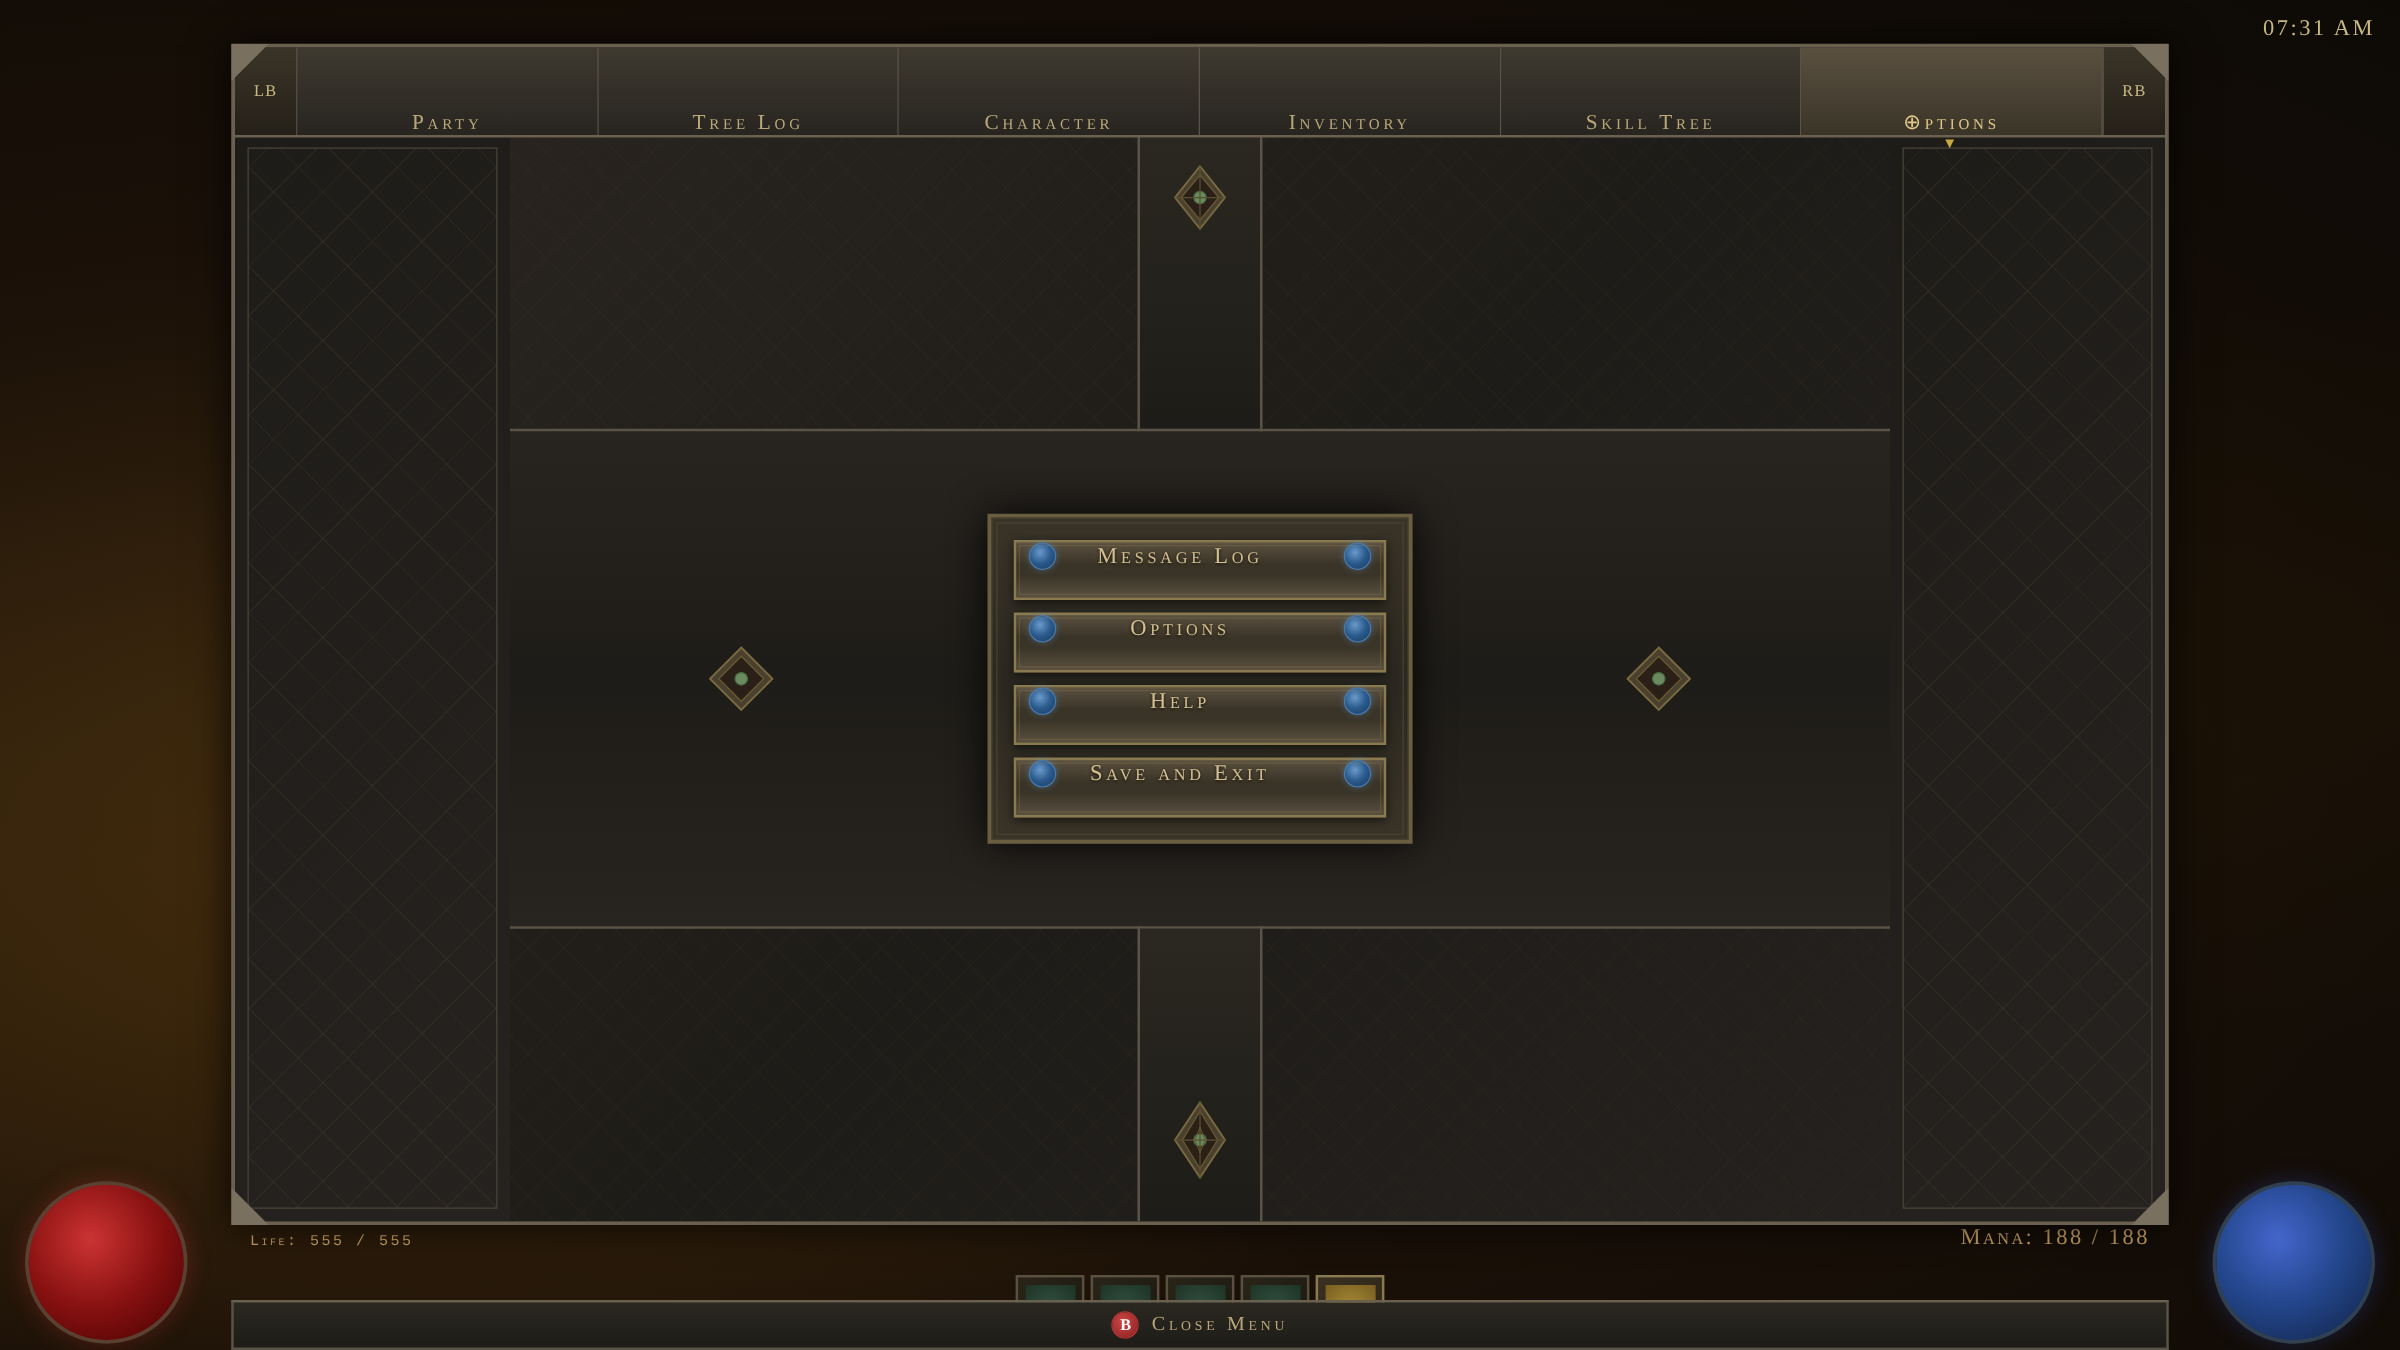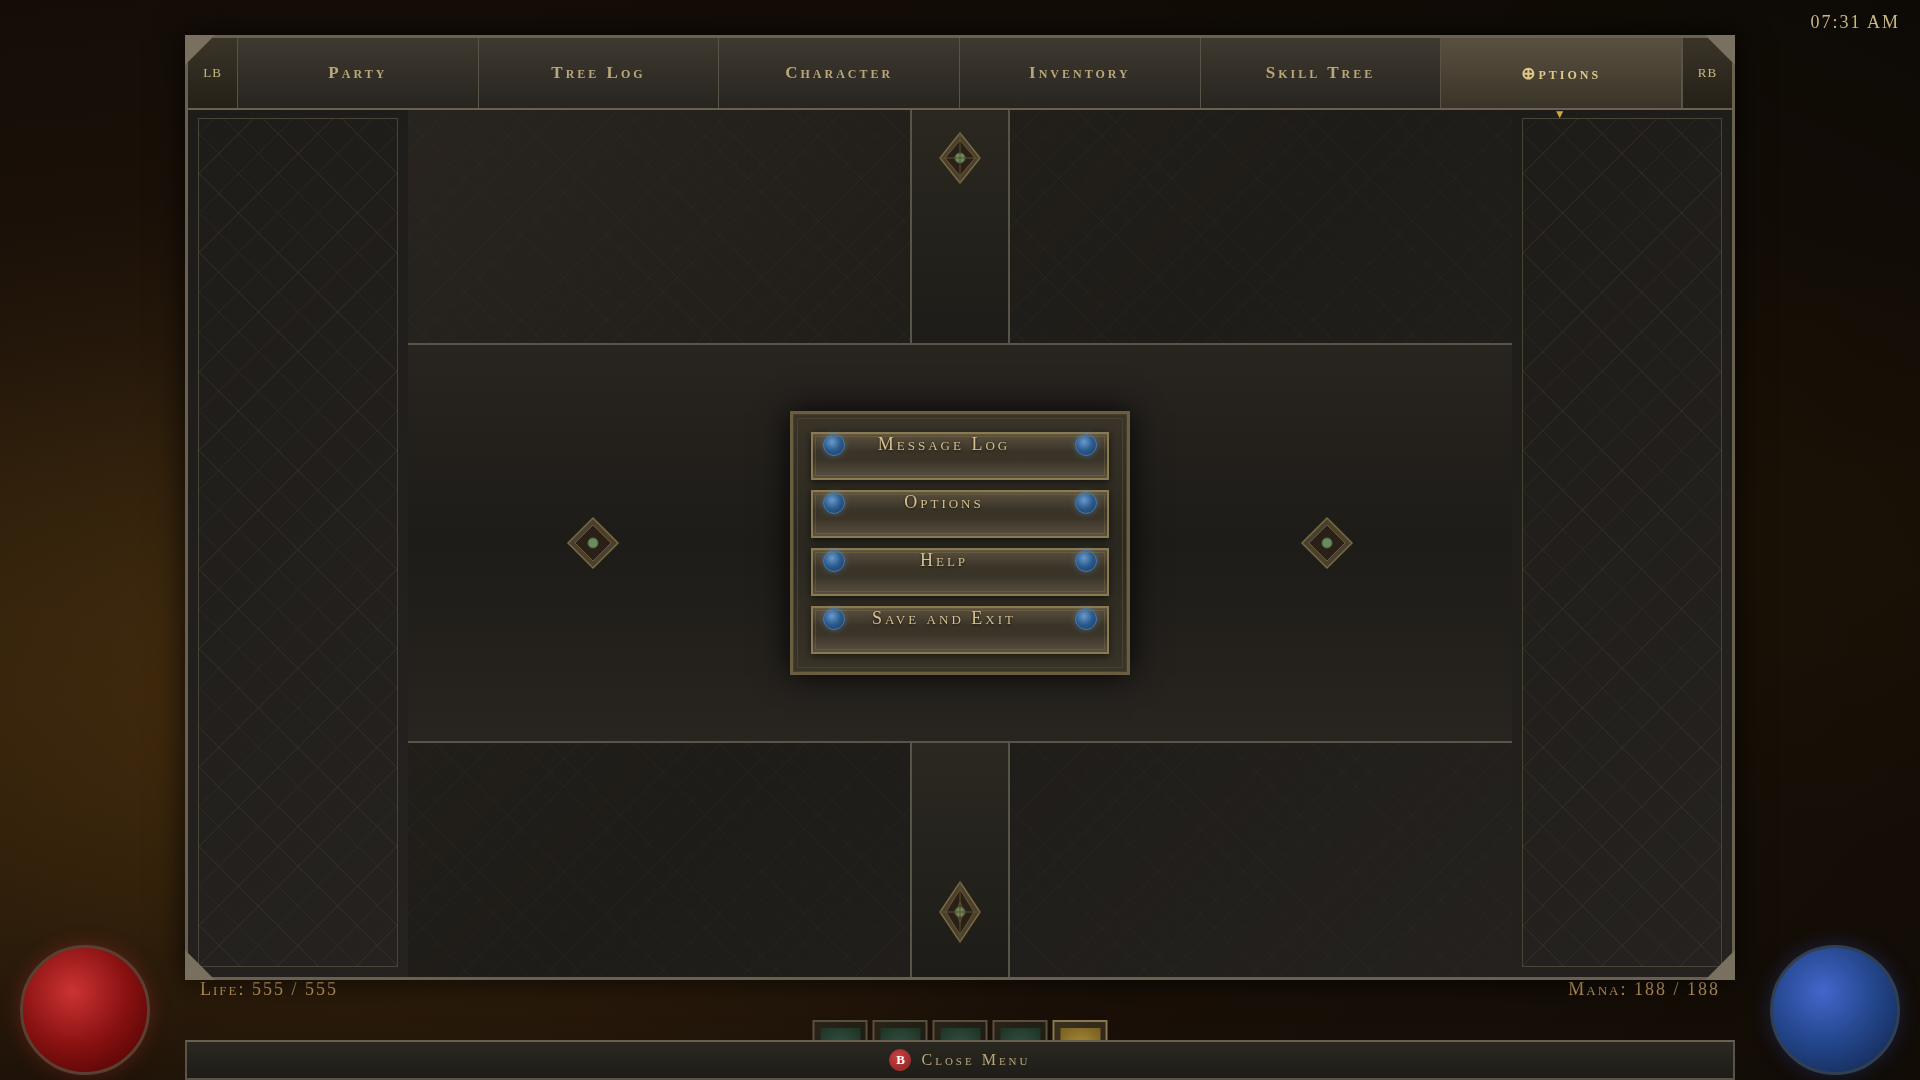--- a/index.html
+++ b/index.html
@@ -79,32 +79,31 @@
       display: flex;
       align-items: stretch;
       background: linear-gradient(180deg, #4a4438 0%, #2e2a22 100%);
       border-bottom: 2px solid #6a6050;
       z-index: 15;
     }
 
     .nav-button {
       flex: 1;
       display: flex;
-      align-items: center;
+      align-items: flex-end;
       justify-content: center;
       color: #b8a878;
       font-size: 17px;
       letter-spacing: 3px;
       font-variant: small-caps;
       cursor: pointer;
       border-right: 1px solid #5a5448;
       background: linear-gradient(180deg, #3e3a30 0%, #282420 100%);
       position: relative;
       transition: background 0.2s;
-      font-weight: bold;
     }
 
     .nav-button.active {
       background: linear-gradient(180deg, #5a5040 0%, #3a3428 100%);
       color: #e0c888;
     }
 
     .nav-button.active::after {
       content: '▼';
       position: absolute;
@@ -387,23 +386,24 @@
       border-radius: 50%;
       border: 3px solid #304050;
       box-shadow: 0 0 20px rgba(50,80,200,0.3);
     }
 
     .life-text {
       position: absolute;
       bottom: 80px;
       left: 200px;
       color: #c8a060;
-      font-size: 18px;
+      font-size: 12px;
       letter-spacing: 2px;
       font-variant: small-caps;
+      font-family: Liberation Mono, monospace;
     }
 
     .mana-text {
       position: absolute;
       bottom: 80px;
       right: 200px;
       color: #c8a060;
       font-size: 18px;
       letter-spacing: 2px;
       font-variant: small-caps;

